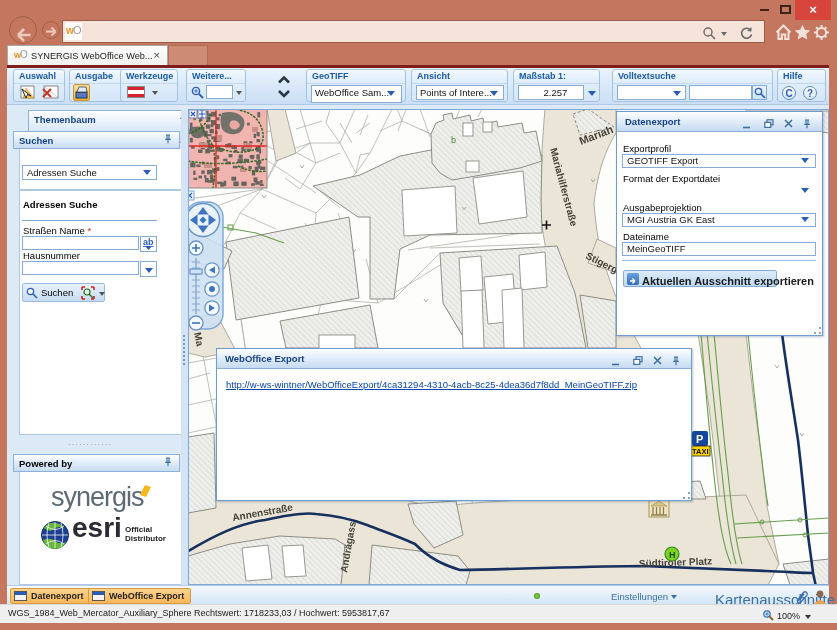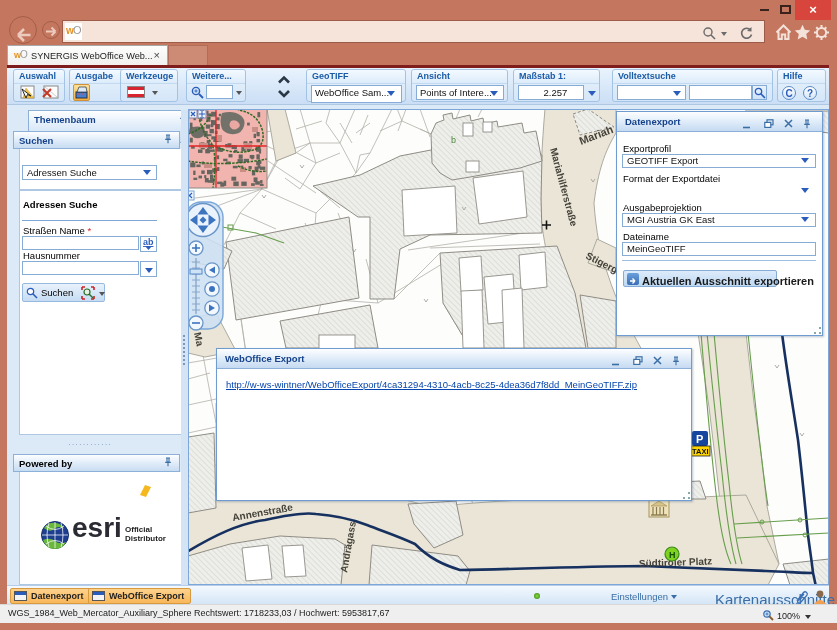--- a/index.html
+++ b/index.html
@@ -221,20 +221,21 @@
           <path d="M8 8 L12 12" stroke="#2a6e2a" stroke-width="1.5"></path>
         </svg>
         <span class="caret sm" style="position:absolute;left:76px;top:8px;border-top-color:#555;"></span>
       </div>
     </div>
     <div class="abs" style="left:55px;top:330px;width:50px;font-size:8px;color:#8aa4c0;letter-spacing:1px;">············</div>
     <div class="phead abs" style="left:0;top:344px;width:167px;height:18px;line-height:17px;padding-left:5px;color:#000;">Powered by<span class="pin" style="margin-right:7px;"><svg width="8" height="10" viewBox="0 0 8 10">
             <path d="M2 1 h4 M3 1 v4 h2 v-4 M1.2 5.4 h5.6 M4 5.4 v3.8" stroke="#3a6ea5" stroke-width="1.1" fill="none"></path>
           </svg></span></div>
     <div class="swhite abs" style="left:0;top:362px;width:167px;height:113px;">
+      <div style="position:absolute;left:31px;top:10px;font-size:27px;color:#5d6a75;letter-spacing:-1px;">synergis</div>
       <svg width="18" height="12" style="position:absolute;left:116px;top:13px;">
           <path d="M4 10 L9 0 L15 2 L10 12 Z" fill="#f5b91e"></path>
         </svg>
       <svg width="30" height="30" style="position:absolute;left:20px;top:48px;">
         <circle cx="15" cy="15" r="13.5" fill="#1e3f8f" stroke="#16306e"></circle>
         <path d="M4 8 q6 5 10 1 q5 -4 10 0 q-2 -5 -8 -6 q-8 -1 -12 5" fill="#69b73c"></path>
         <path d="M3 20 q7 -3 12 1 q5 4 11 1 q-3 7 -11 7 q-9 0 -12 -9" fill="#69b73c"></path>
         <path d="M2 15 h26 M15 2 v26 M6 6 q9 7 18 0 M6 24 q9 -7 18 0 M9 3 q-4 12 0 24 M21 3 q4 12 0 24" stroke="rgba(255,255,255,.75)" stroke-width="1" fill="none"></path>
       </svg>
       <div style="position:absolute;left:52px;top:40px;font-size:28px;font-weight:bold;color:#2b2b33;">esri</div>

